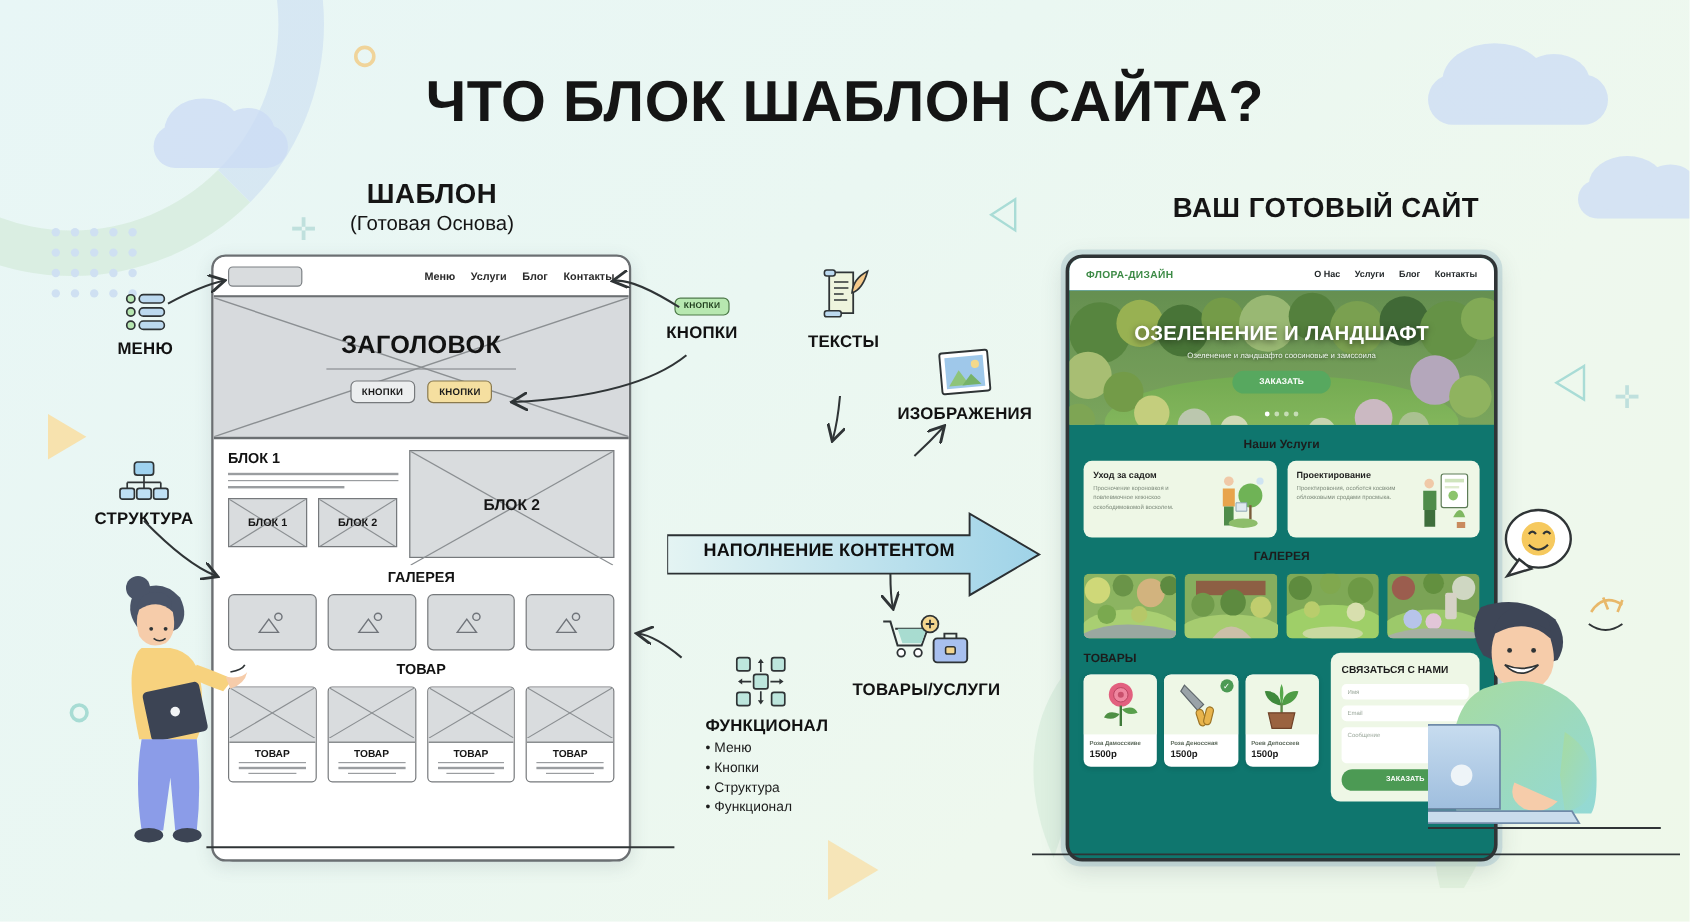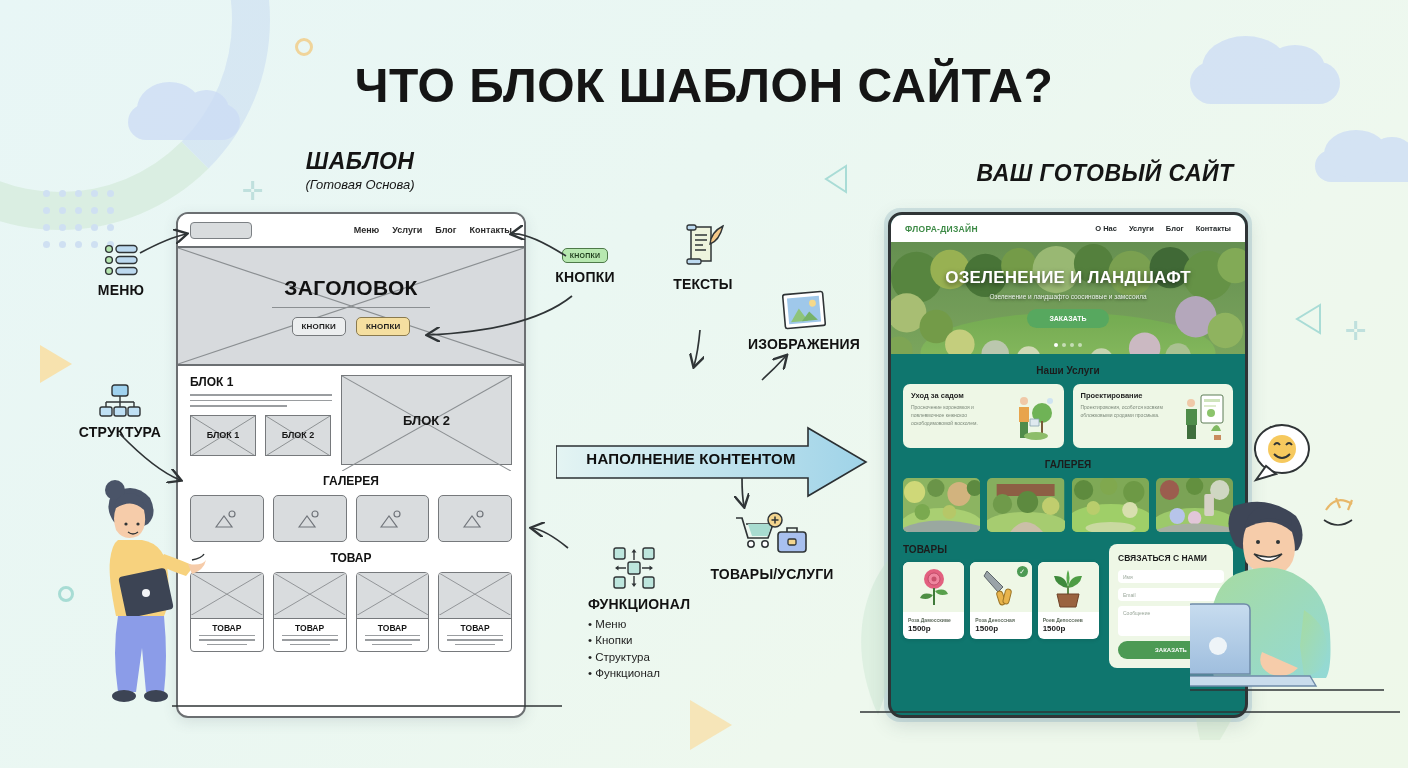--- a/index.html
+++ b/index.html
@@ -45,23 +45,23 @@
   .plus-2 { left: 1345px; top: 318px; }
 
   .outline-tri { position: absolute; }
   .leaf { position: absolute; opacity: .5; }
 
   
   .main-title {
     position: absolute; top: 58px; left: 0; width: 100%; text-align: center;
     font-size: 48px; font-weight: 700; letter-spacing: .5px; color: #151515;
   }
-  .col-head { position: absolute; text-align: center; color: #151515; font-style: italic; }
+  .col-head { position: absolute; text-align: center; color: #151515; }
   .col-head .t1 { font-size: 23px; font-weight: 700; letter-spacing: .4px; }
-  .col-head .t2 { font-size: 13px; font-weight: 400; margin-top: 2px; }
+  .col-head .t2 { font-size: 17px; font-weight: 400; margin-top: 2px; }
   #head-left { left: 200px; top: 148px; width: 320px; }
   #head-right { left: 880px; top: 160px; width: 450px; }
 
   
   .wire {
     position: absolute; left: 176px; top: 212px; width: 350px; height: 506px;
     background: #fff; border: 2px solid #6b6f72; border-radius: 12px; overflow: hidden;
     box-shadow: 0 4px 14px rgba(60,80,90,.13);
   }
   .wire-base { position:absolute; left:186px; top:708px; width:330px; height:10px; background:#e3e7e9; border:2px solid #6b6f72; border-radius:0 0 8px 8px; }

